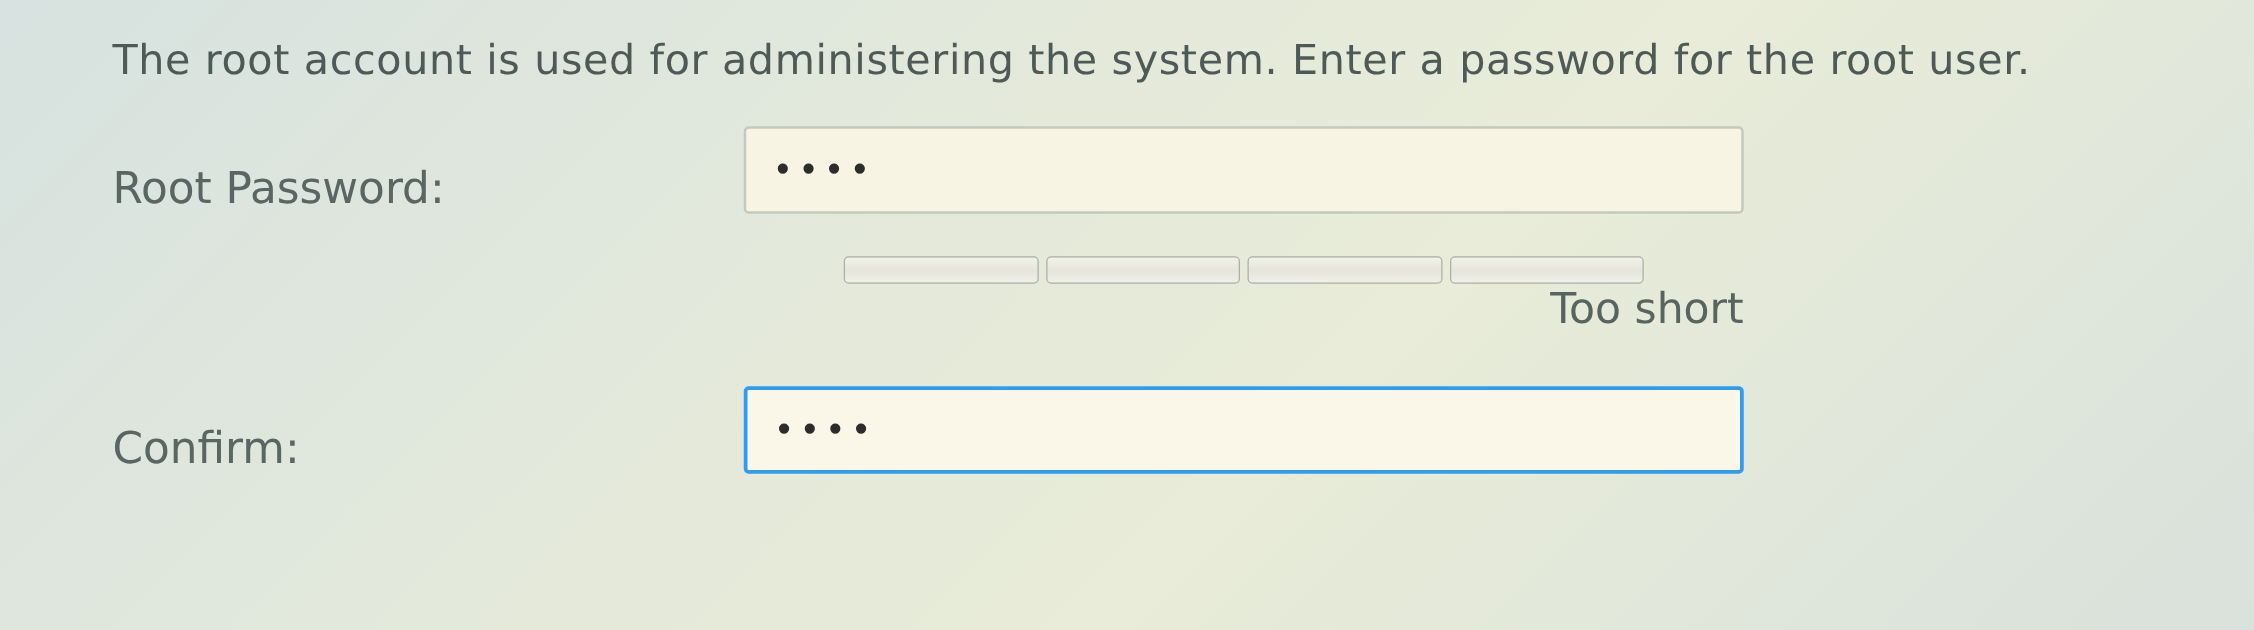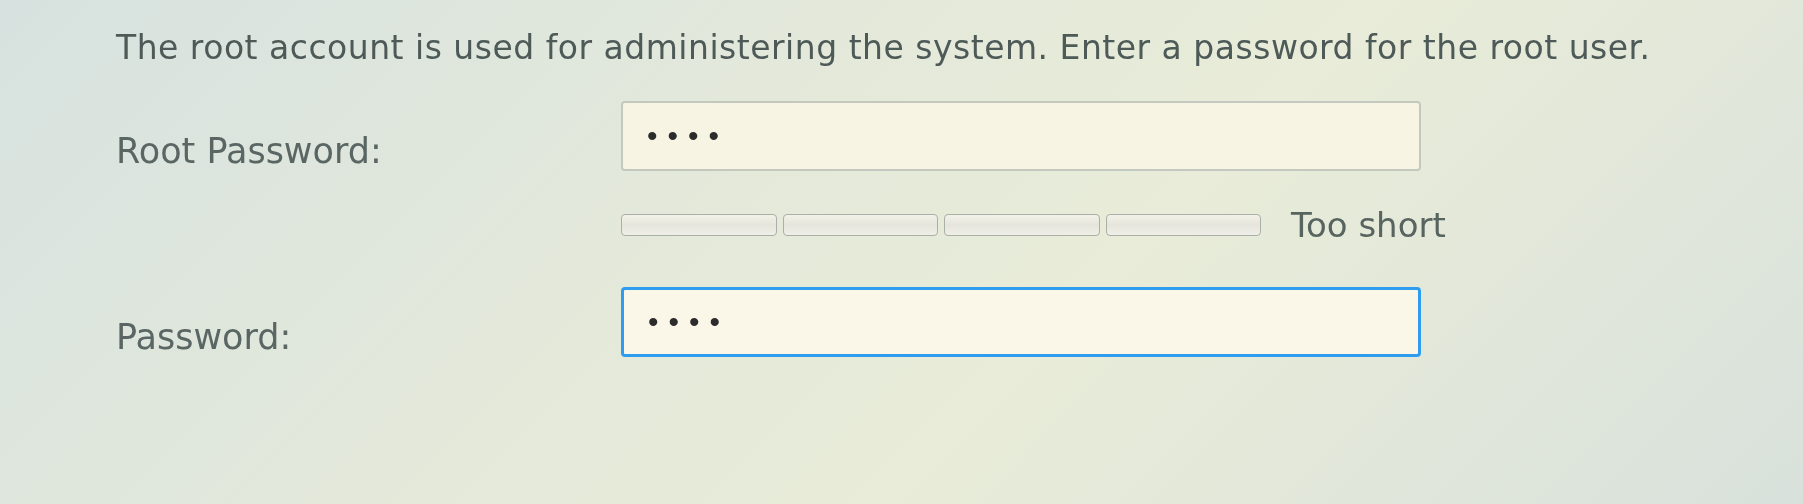--- a/index.html
+++ b/index.html
@@ -6,21 +6,21 @@
     margin: 0;
     padding: 0;
     width: 1803px;
     height: 504px;
     font-family: "DejaVu Sans", "Liberation Sans", Arial, sans-serif;
     background: linear-gradient(135deg, #d7e2e0 0%, #e4e9da 40%, #e8ecd8 60%, #d9e1dc 100%);
     color: #55615f;
     overflow: hidden;
   }
   .page {
-    padding: 28px 90px 0 116px;
+    padding: 28px 90px 0 90px;
     box-sizing: border-box;
   }
   .instruction {
     font-size: 33px;
     letter-spacing: 0.5px;
     margin-bottom: 34px;
     color: #4e5a58;
   }
   .form-row {
     display: flex;
@@ -52,20 +52,21 @@
     border: 3px solid #2e9cef;
     background: #faf6e8;
   }
   
   input.pw::-ms-reveal, input.pw::-ms-clear { display:none; }
 
   .strength-row {
     display: flex;
     align-items: center;
     margin: 22px 0 30px 0;
+    flex-direction: column;
   }
   .strength-meter {
     width: 640px;
     height: 22px;
     display: flex;
     gap: 6px;
   }
   .strength-seg {
     flex: 1;
     height: 100%;
@@ -103,19 +104,19 @@
         <div class="strength-seg"></div>
         <div class="strength-seg"></div>
         <div class="strength-seg"></div>
         <div class="strength-seg"></div>
       </div>
       <div class="strength-label">Too short</div>
     </div>
   </div>
 
   <div class="form-row">
-    <div class="label-col">Password:</div>
+    <div class="label-col">Confirm:</div>
     <div class="field-col">
       <input type="password" class="pw focused" value="••••" style="">
     </div>
   </div>
 
 </div>
 
 </body></html>

